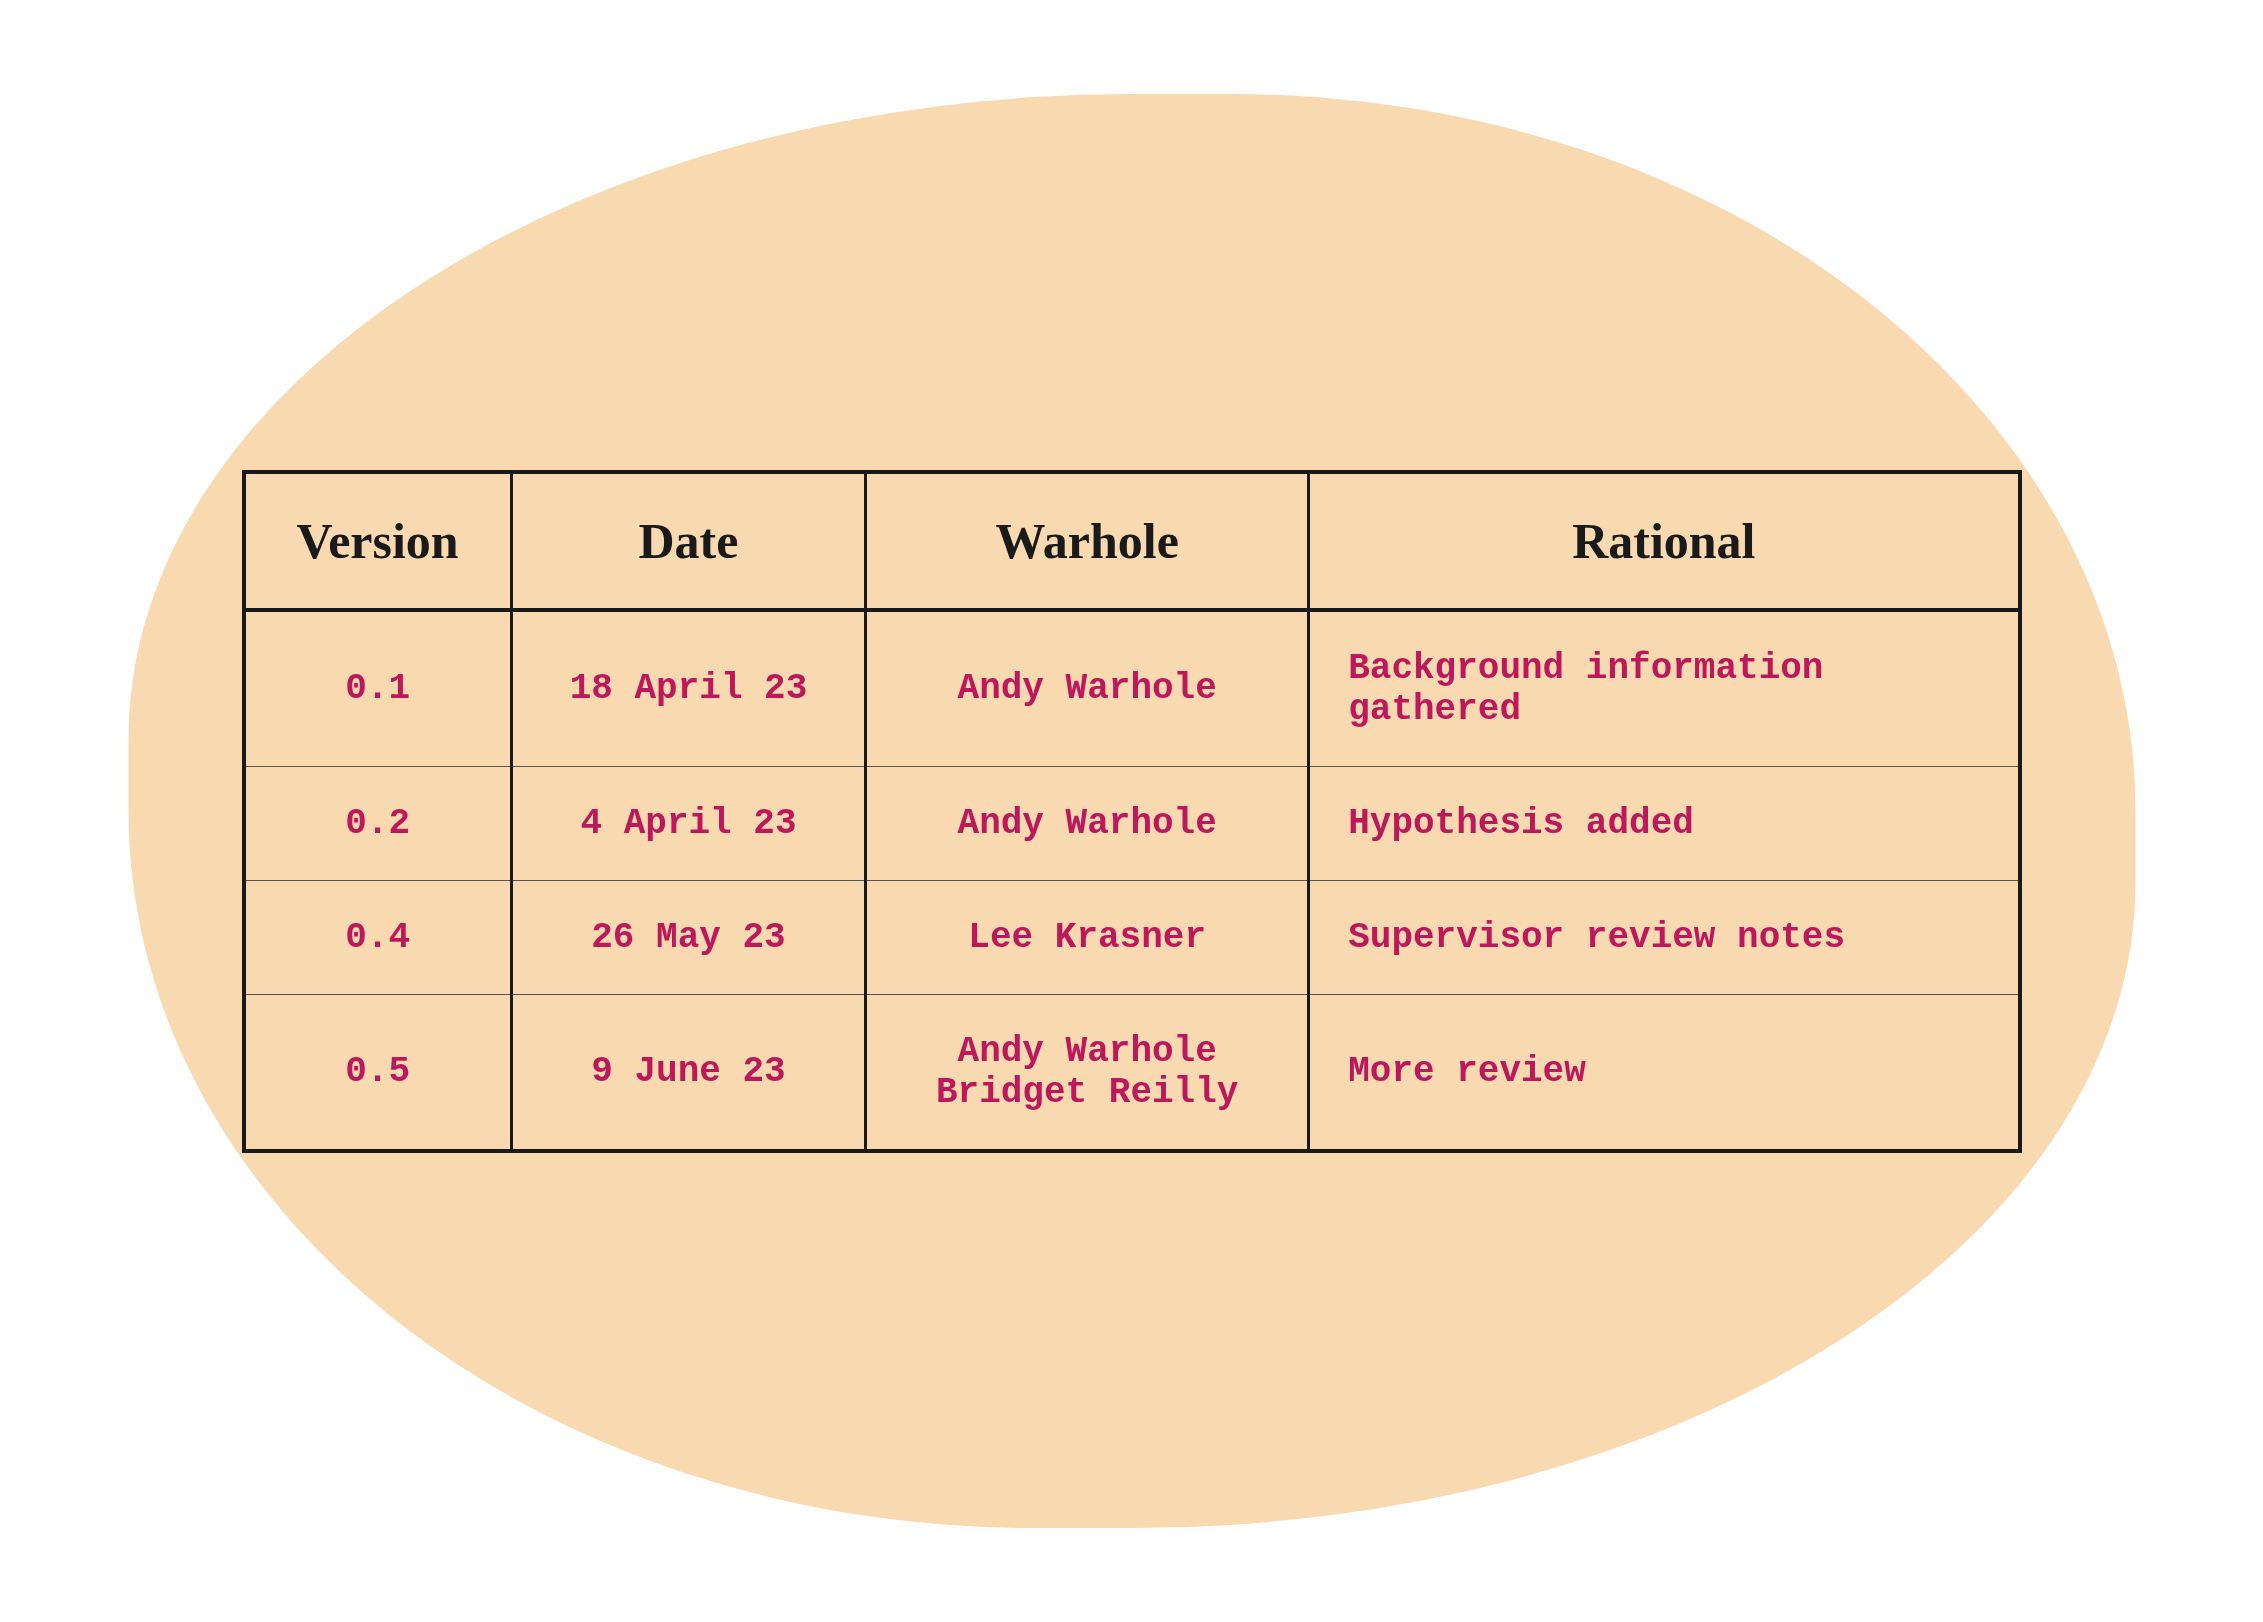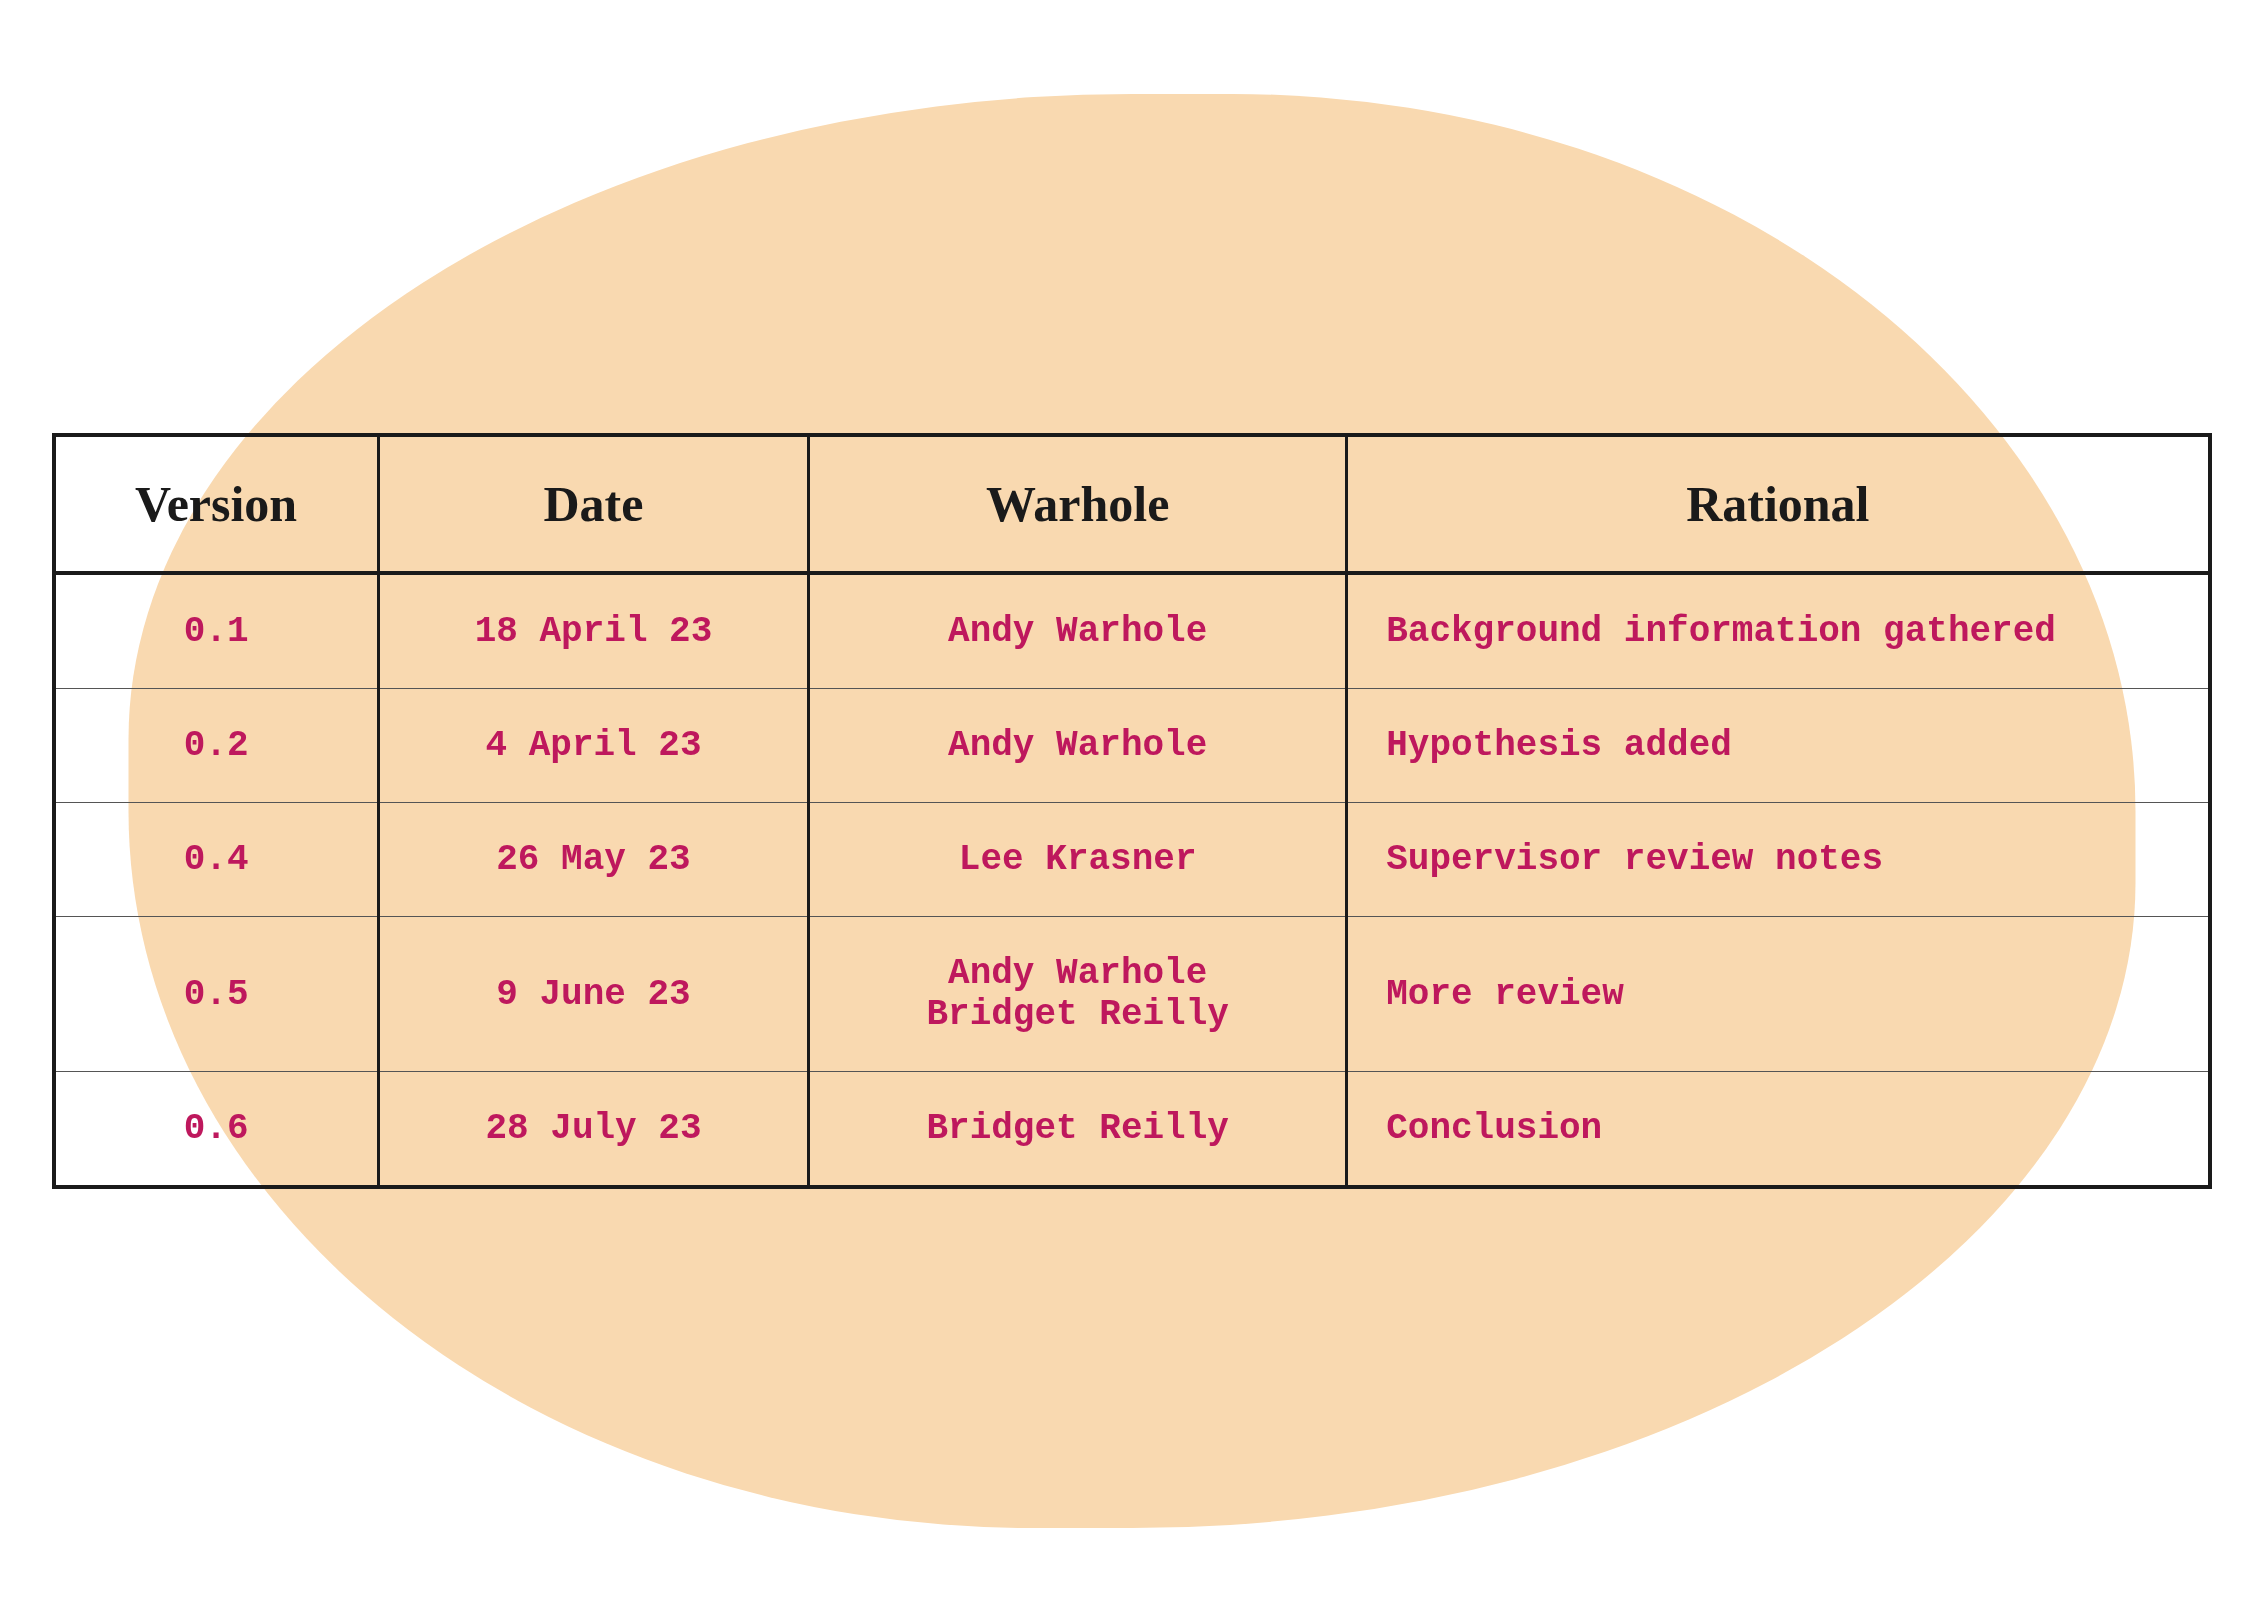--- a/index.html
+++ b/index.html
@@ -34,21 +34,21 @@
       border-radius: 50% 45% 50% 45% / 45% 50% 45% 50%;
       top: 50%;
       left: 50%;
       transform: translate(-50%, -50%);
       z-index: 0;
     }
 
     .table-wrapper {
       position: relative;
       z-index: 1;
-      width: 2160px;
+      width: 1780px;
       border-top: 4.8px solid #1a1a1a;
       border-bottom: 4.8px solid #1a1a1a;
       border-left: 4.8px solid #1a1a1a;
       border-right: 4.8px solid #1a1a1a;
       background: transparent;
     }
 
     table {
       width: 100%;
       border-collapse: collapse;
@@ -147,23 +147,17 @@
         </tr>
         <tr>
           <td class="version-cell">0.5</td>
           <td class="date-cell">9 June  23</td>
           <td class="author-cell">
             <span>Andy Warhole</span><br>
             <span>Bridget Reilly</span>
           </td>
           <td class="rational-cell">More review</td>
         </tr>
-        <tr>
-          <td class="version-cell">0.6</td>
-          <td class="date-cell">28 July  23</td>
-          <td class="author-cell">Bridget Reilly</td>
-          <td class="rational-cell">Conclusion</td>
-        </tr>
       </tbody>
     </table>
   </div>
 </div>
 
 
 </body></html>

